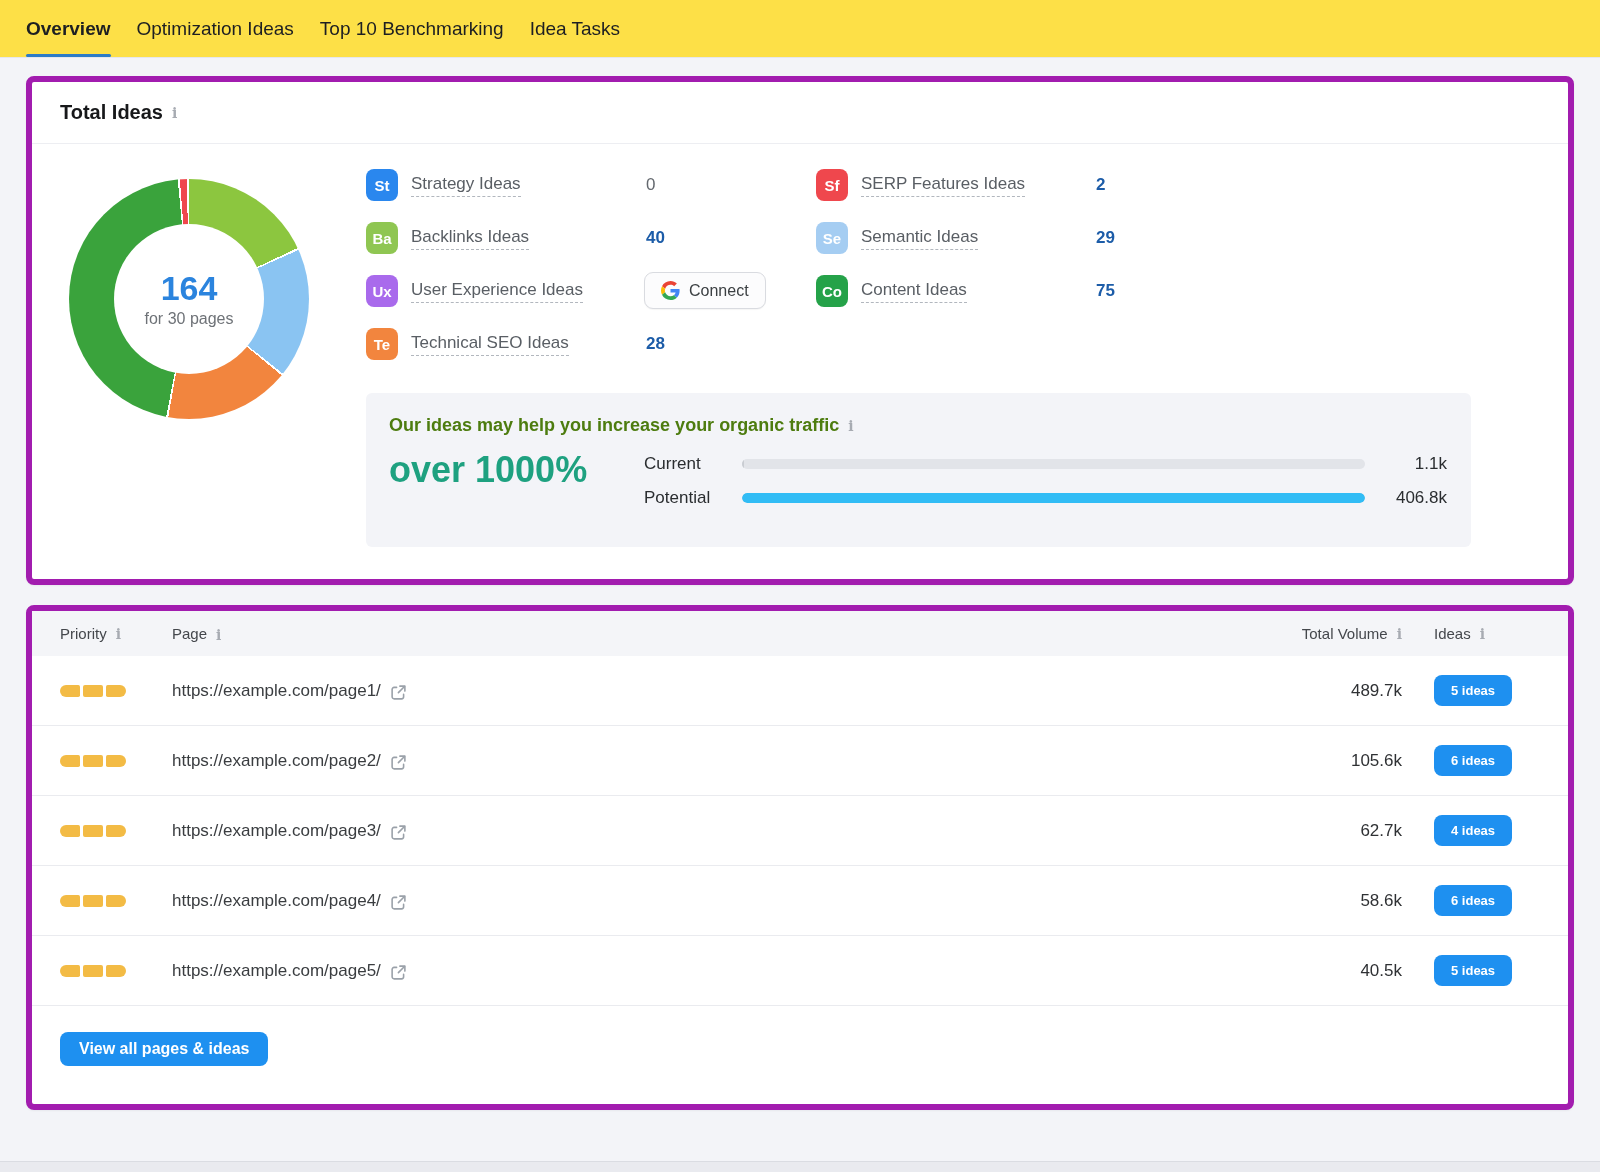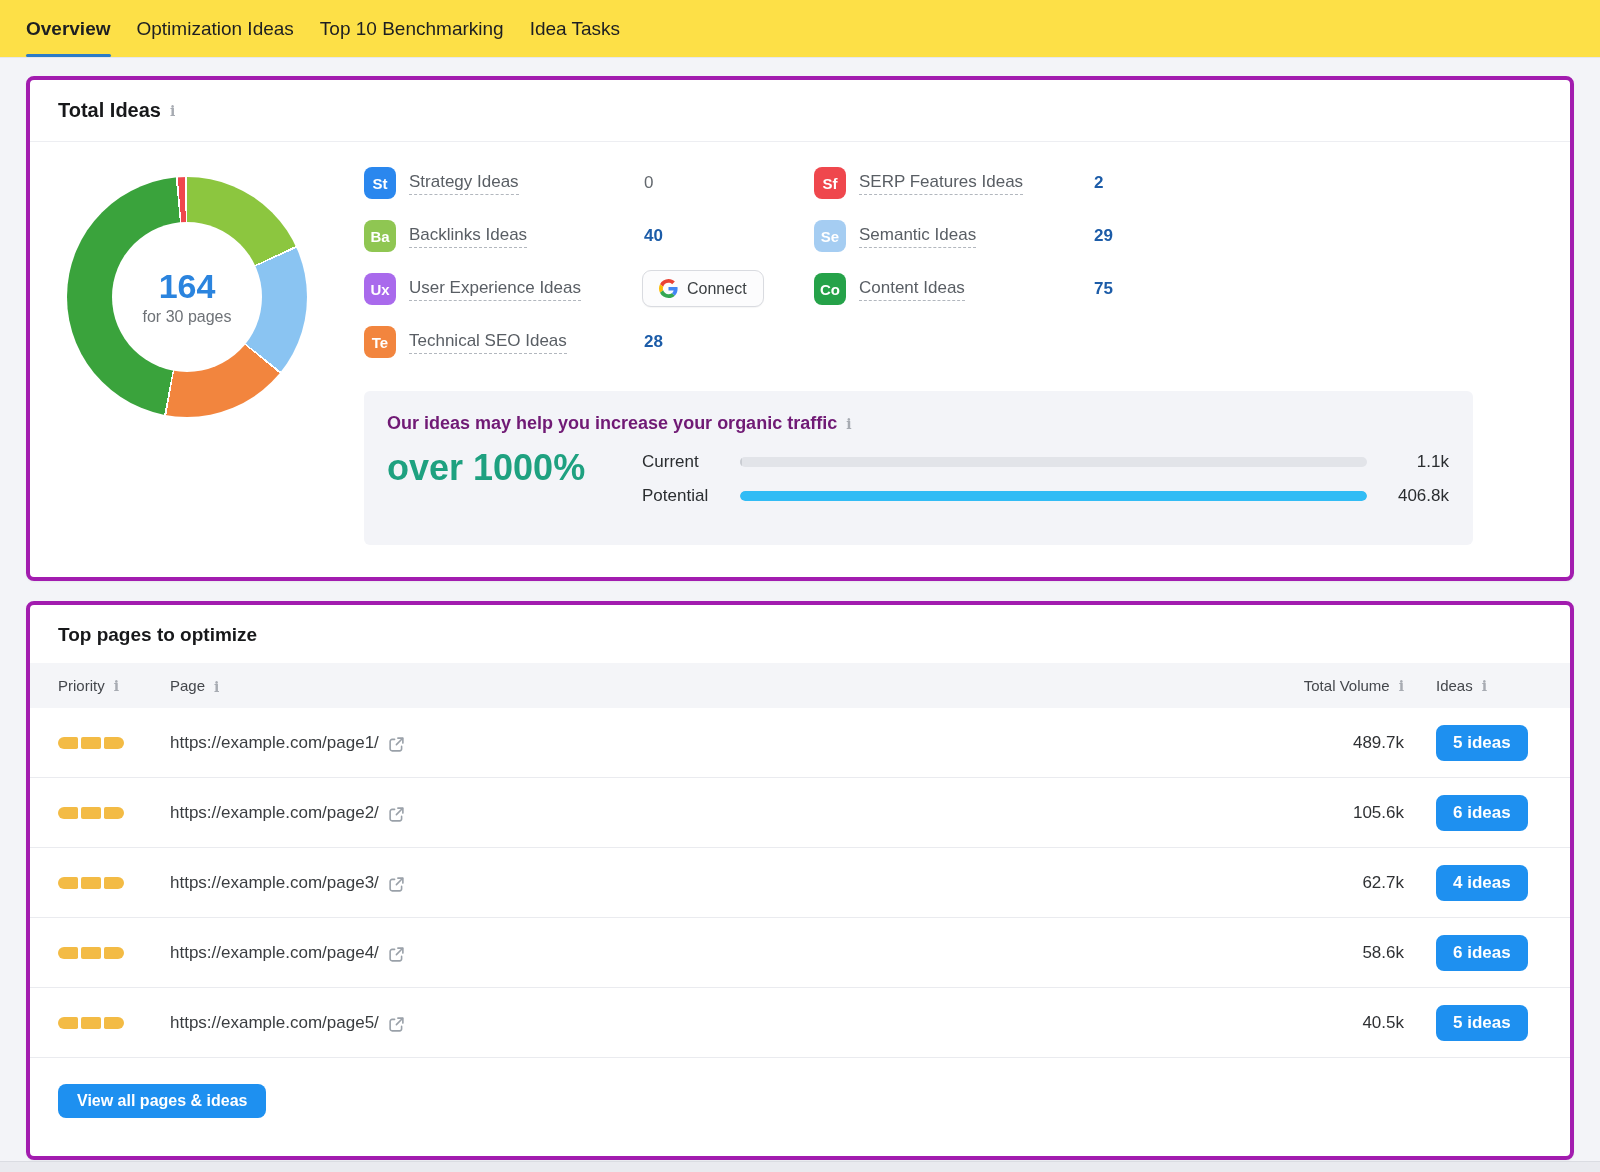--- a/index.html
+++ b/index.html
@@ -21,21 +21,21 @@
     position:relative; cursor:pointer; white-space:nowrap;
   }
   .tab.active { font-weight:700; }
   .tab.active::after {
     content:""; position:absolute; left:0; right:0; bottom:0;
     height:3px; background:#2B7BC7; border-radius:2px;
   }
   
   .page { padding:18px 26px 0 26px; }
   .card {
-    background:#fff; border-radius:8px; border:4px solid #a21caf;
+    background:#fff; border-radius:8px; border:6px solid #a21caf;
     box-shadow:0 1px 2px rgba(20,24,40,.05);
   }
   .card-header { padding:19px 28px; border-bottom:1px solid #EDEEF2; display:flex; align-items:center; }
   .card-title { font-size:20px; font-weight:700; color:#17181A; }
   .info-icon {
     font-family:"DejaVu Serif",serif; font-weight:700; font-style:normal;
     color:#A7ABB2; font-size:14px; margin-left:9px; cursor:pointer; line-height:1;
   }
   
   .ti-body { display:flex; padding:25px 0 32px 37px; }
@@ -71,21 +71,21 @@
     background:#FCFCFD; border:1px solid #D9DBE0; border-radius:9px;
     font-family:inherit; font-size:16px; color:#3C4043; cursor:pointer;
     box-shadow:0 1px 1px rgba(0,0,0,.04);
   }
   
   .traffic-panel {
     margin-top:12px; margin-right:97px;
     background:#F3F4F8; border-radius:6px; padding:22px 24px 27px 23px;
   }
   .tp-title-row { display:flex; align-items:center; }
-  .tp-title { font-size:18px; font-weight:700; color:#701a75; }
+  .tp-title { font-size:18px; font-weight:700; color:#4d7c0f; }
   .tp-content { display:flex; margin-top:14px; }
   .tp-highlight { font-size:36px; font-weight:700; color:#1EA180; width:255px; flex:none; line-height:1.1; }
   .tp-bars { flex:1; padding-top:2px; }
   .bar-row { display:flex; align-items:center; height:24px; margin-bottom:10px; }
   .bar-label { width:98px; flex:none; font-size:17px; color:#2A2D30; }
   .bar-track { flex:1; height:10px; border-radius:5px; background:#E2E4E9; overflow:hidden; }
   .bar-fill { height:100%; border-radius:5px; }
   .bar-value { width:82px; flex:none; text-align:right; font-size:17px; color:#2A2D30; }
   
   .tp-card { margin-top:20px; }
@@ -103,21 +103,21 @@
   }
   .priority-pills { display:flex; gap:3px; }
   .pill-seg { width:20px; height:12px; background:#F3BB45; border-radius:2px; }
   .pill-seg:first-child { border-radius:7px 2px 2px 7px; }
   .pill-seg:last-child { border-radius:2px 7px 7px 2px; }
   .page-url { font-size:17px; color:#3A3D40; cursor:pointer; }
   .ext-link { margin-left:9px; display:inline-flex; cursor:pointer; }
   .row-volume { font-size:17px; color:#2F3134;text-align:center; }
   .ideas-btn {
     background:#1E90F0; color:#fff; border:none; border-radius:8px;
-    font-family:inherit; font-size:17px; font-weight:700;
+    font-family:inherit; font-size:13px; font-weight:700;
     padding:8px 17px; cursor:pointer;
   }
   .table-footer { padding:26px 28px 38px 28px; }
   .view-all-btn {
     background:#1E90F0; color:#fff; border:none; border-radius:8px;
     font-family:inherit; font-size:16px; font-weight:700;
     padding:8px 19px; cursor:pointer;
   }
   
   .bottom-strip {
@@ -224,23 +224,20 @@
                   <span class="bar-value">406.8k</span>
                 </div>
               </div>
           </div>
         </div>
       </div>
     </div>
   </div>
 
   <div class="card tp-card">
-    <div class="card-header" style="border-bottom:none; padding-bottom:17px;">
-      <span class="card-title" style="font-size:19px;">Top pages to optimize</span>
-    </div>
     <div class="table-header">
       <div class="col-priority">
         <span>Priority</span>
         <span class="info-icon">i</span>
       </div>
       <div class="col-page">
         <span>Page</span>
         <span class="info-icon">i</span>
       </div>
       <div class="col-volume">

